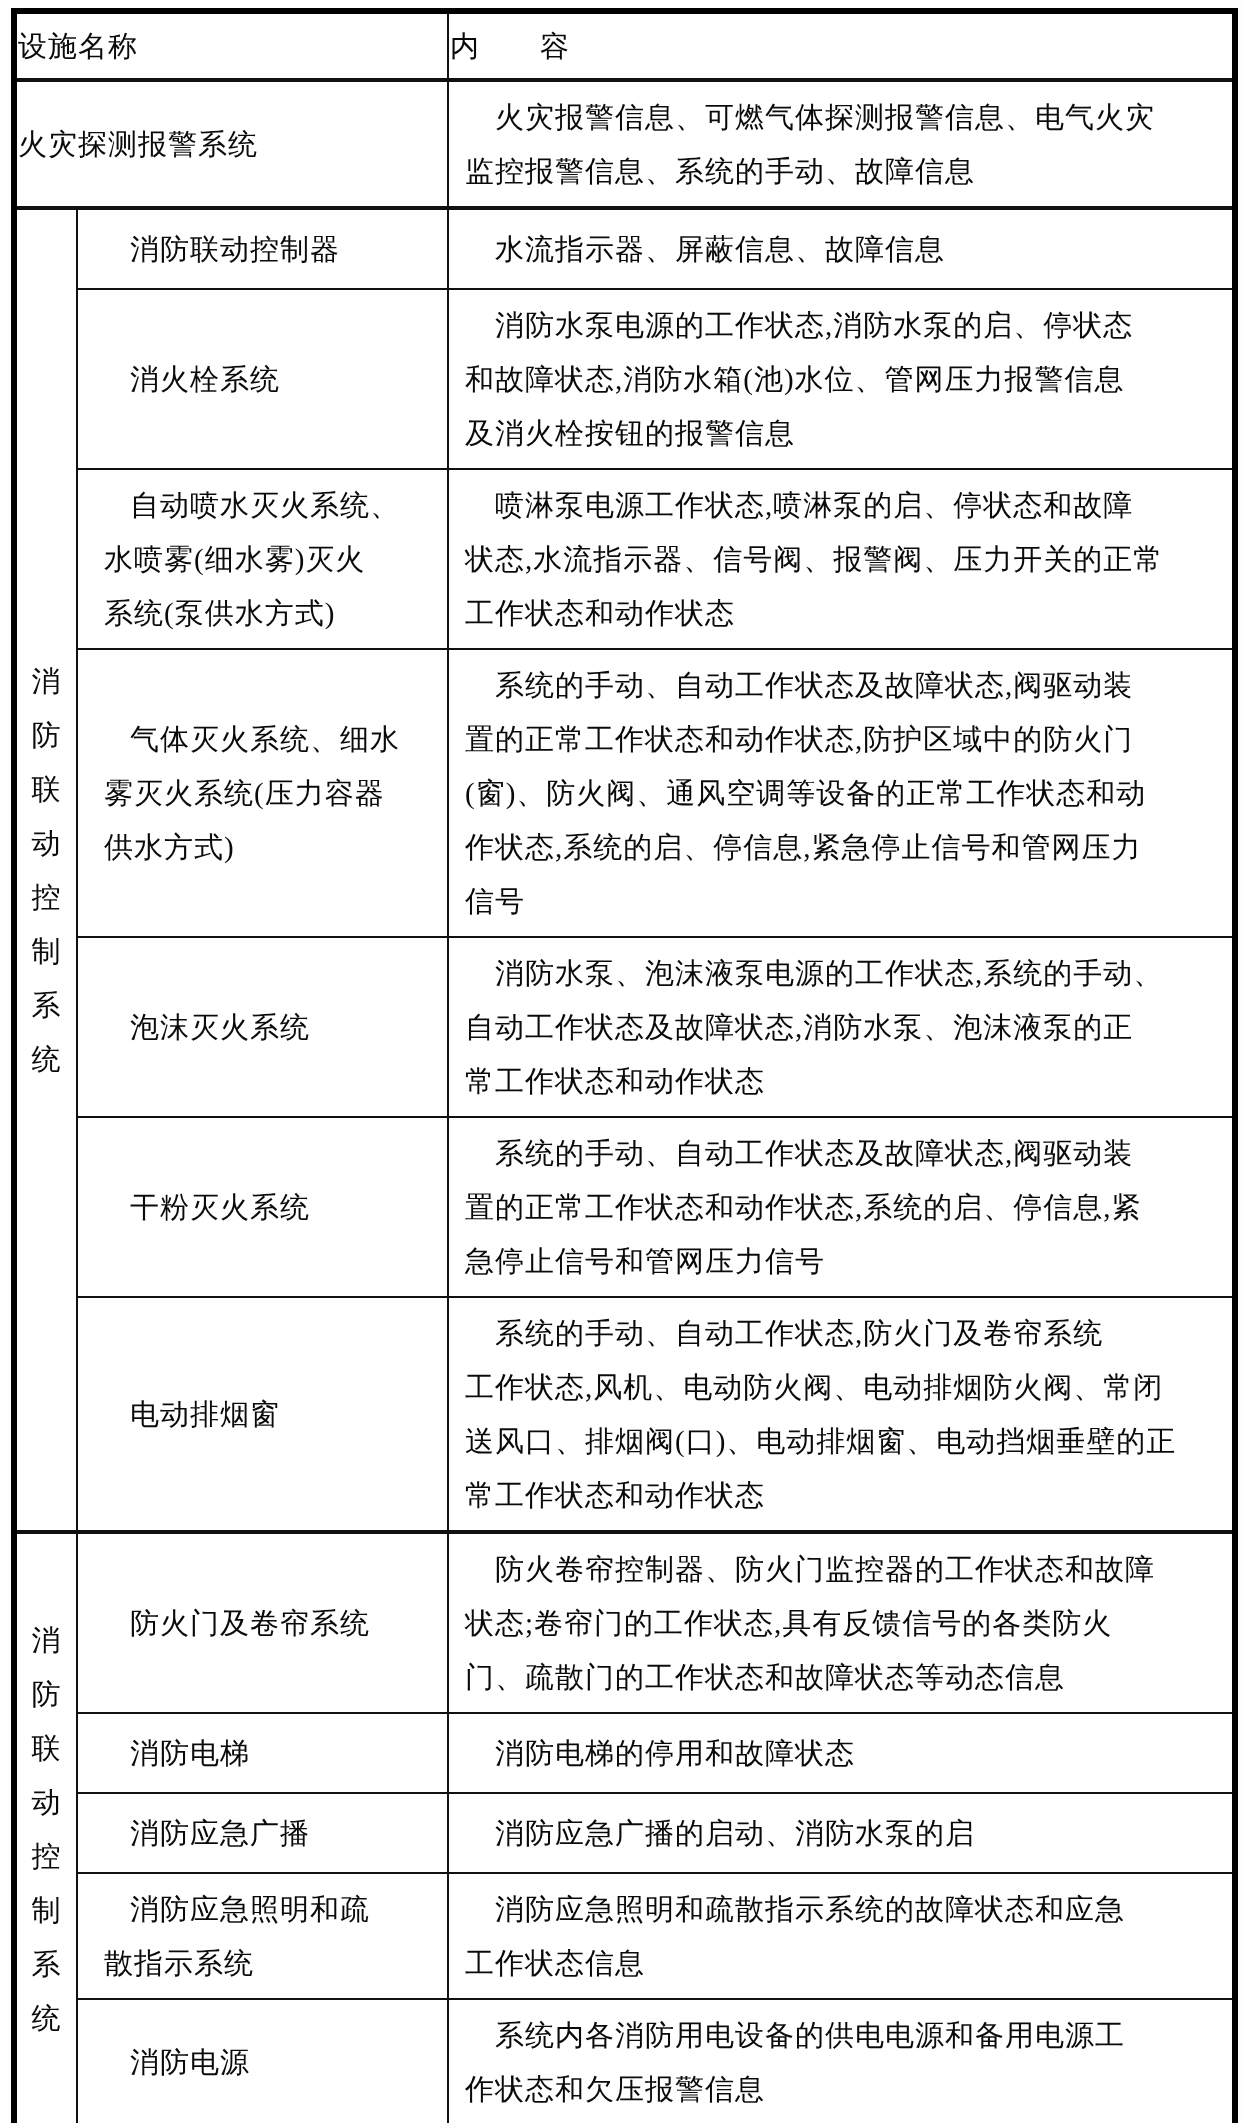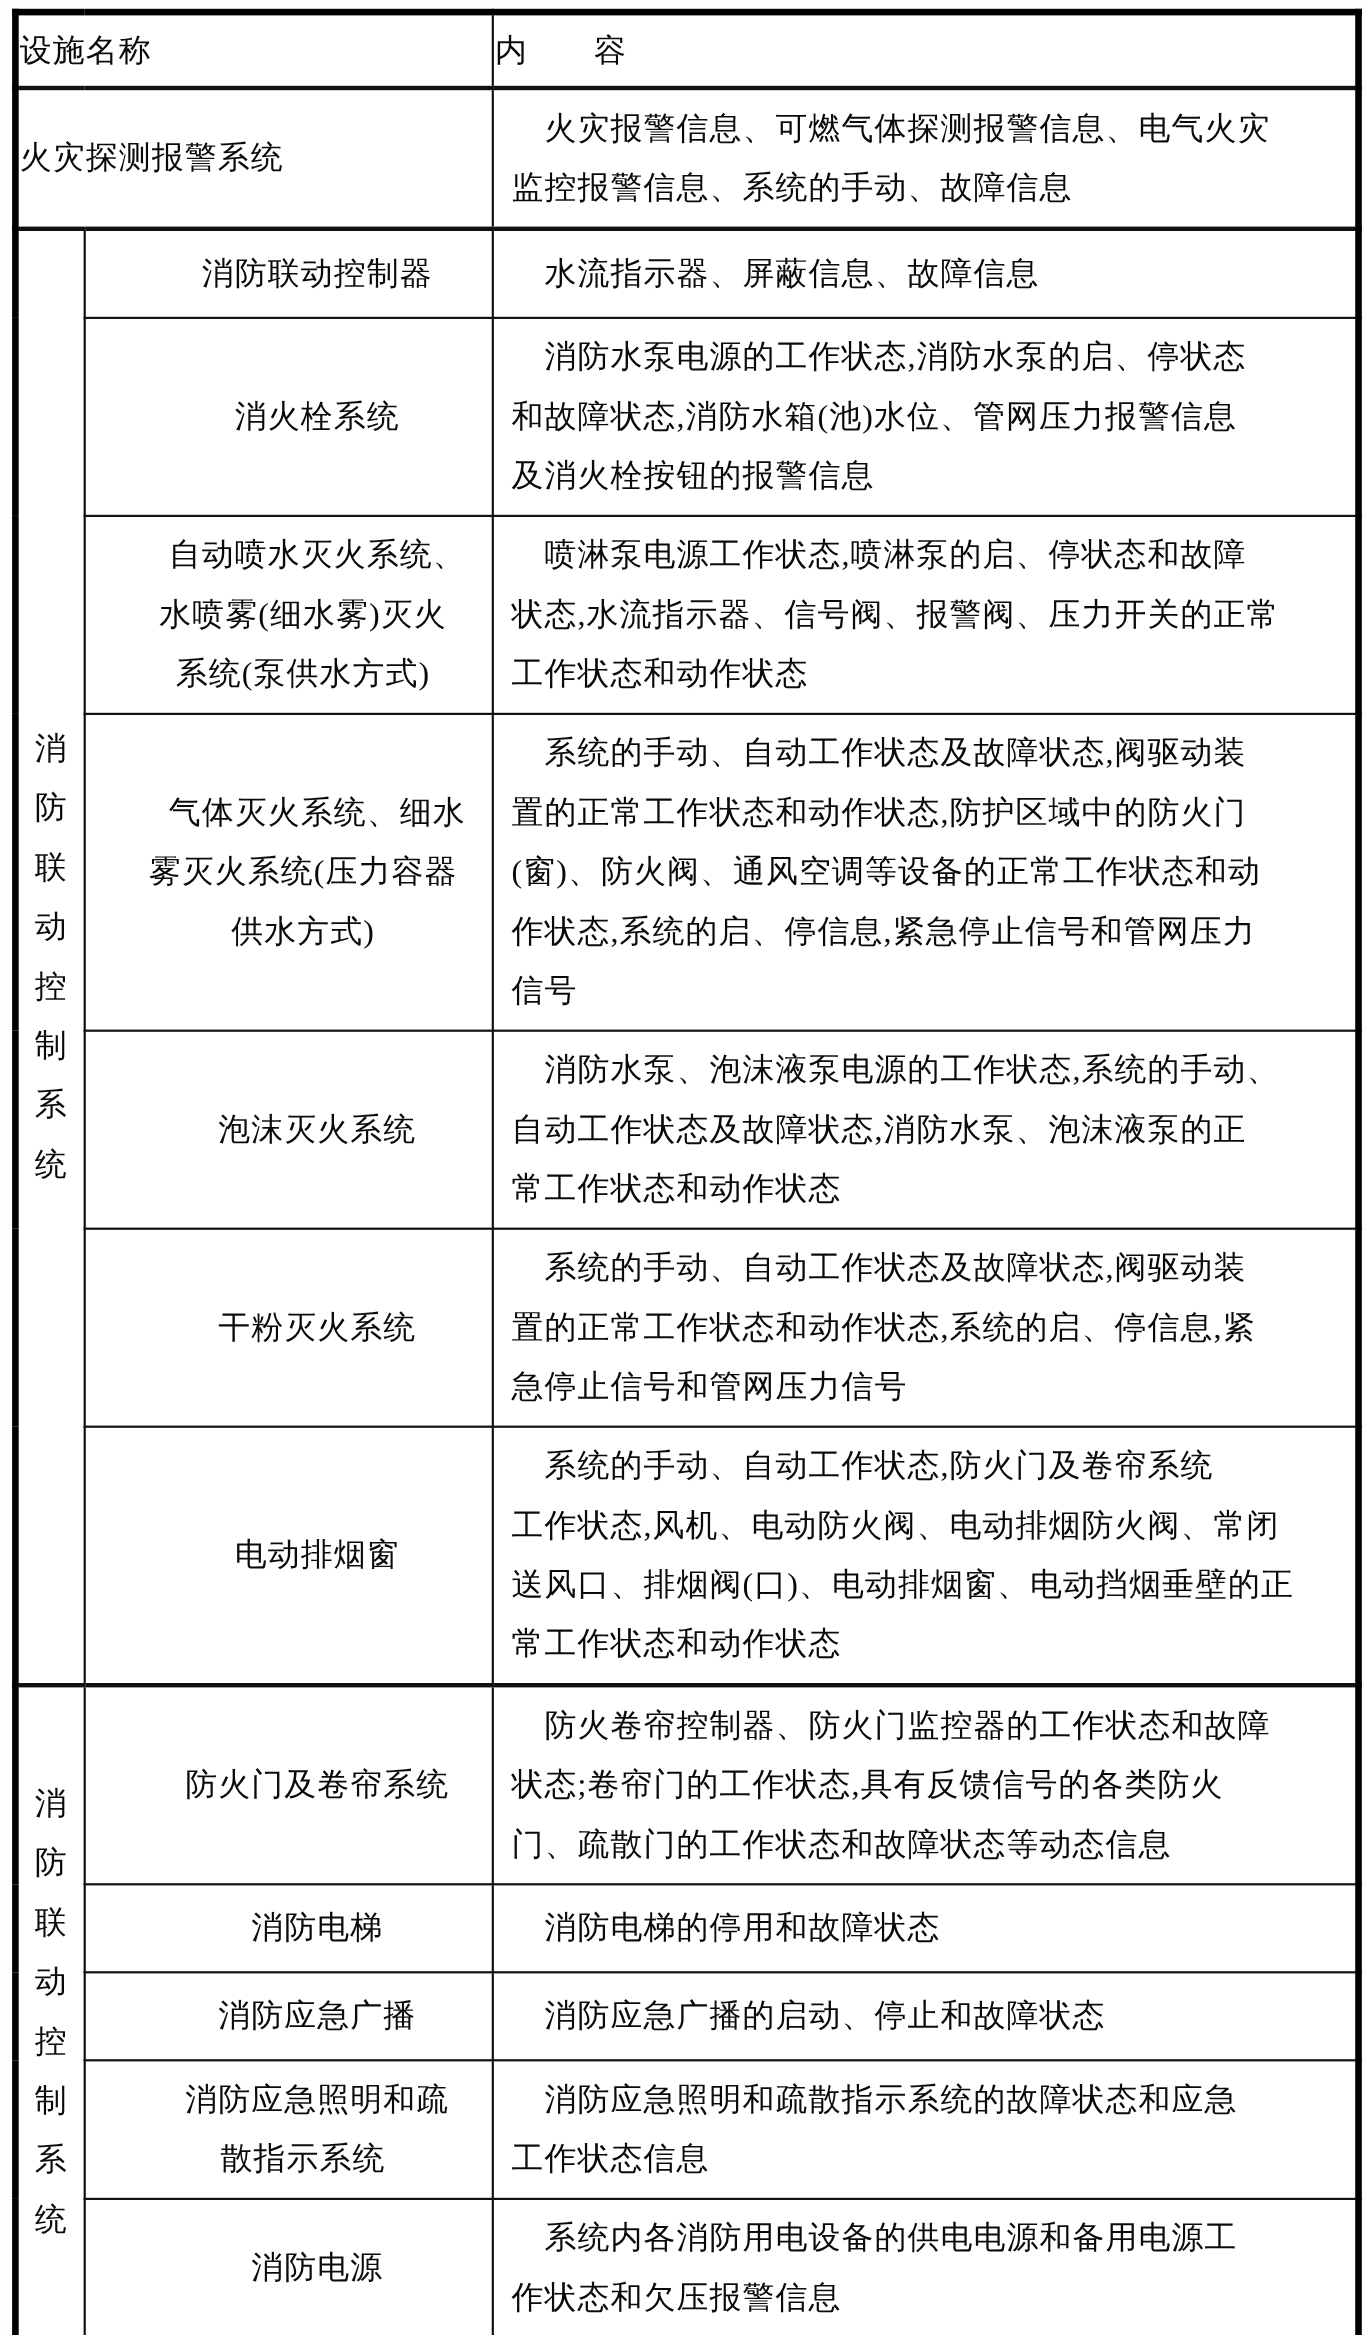--- a/index.html
+++ b/index.html
@@ -41,21 +41,21 @@
     font-size:30px;
     height:62px;
     white-space:pre;
   }
   .hdr-name{letter-spacing:6px;}
   .name-center{
     text-align:left;
     white-space:pre-line;
   }
   .name-cell{
-    text-align:center;
+    text-align:left;
     white-space:pre-line;
     padding:8px 0 8px 26px;
     text-indent:26px;
   }
   .content-cell{
     text-align:left;
     white-space:pre-line;
     padding:8px 10px 8px 16px;
     text-indent:30px;
   }
@@ -160,21 +160,21 @@
       <td class="content-cell">防火卷帘控制器、防火门监控器的工作状态和故障
 状态;卷帘门的工作状态,具有反馈信号的各类防火
 门、疏散门的工作状态和故障状态等动态信息</td>
     </tr>
     <tr>
       <td class="name-cell h1line">消防电梯</td>
       <td class="content-cell h1line">消防电梯的停用和故障状态</td>
     </tr>
     <tr>
       <td class="name-cell h1line">消防应急广播</td>
-      <td class="content-cell h1line">消防应急广播的启动、停止和故障状态</td>
+      <td class="content-cell h1line">消防应急广播的启动、消防水泵的启</td>
     </tr>
     <tr>
       <td class="name-cell">消防应急照明和疏
 散指示系统</td>
       <td class="content-cell">消防应急照明和疏散指示系统的故障状态和应急
 工作状态信息</td>
     </tr>
     <tr>
       <td class="name-cell">消防电源</td>
       <td class="content-cell">系统内各消防用电设备的供电电源和备用电源工

